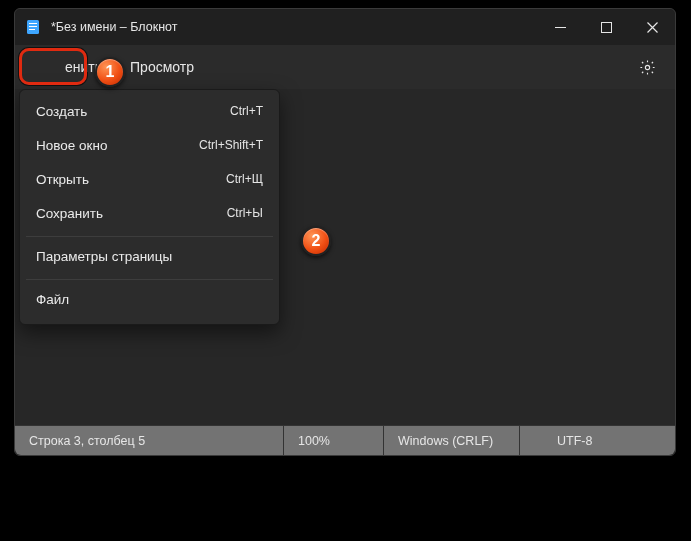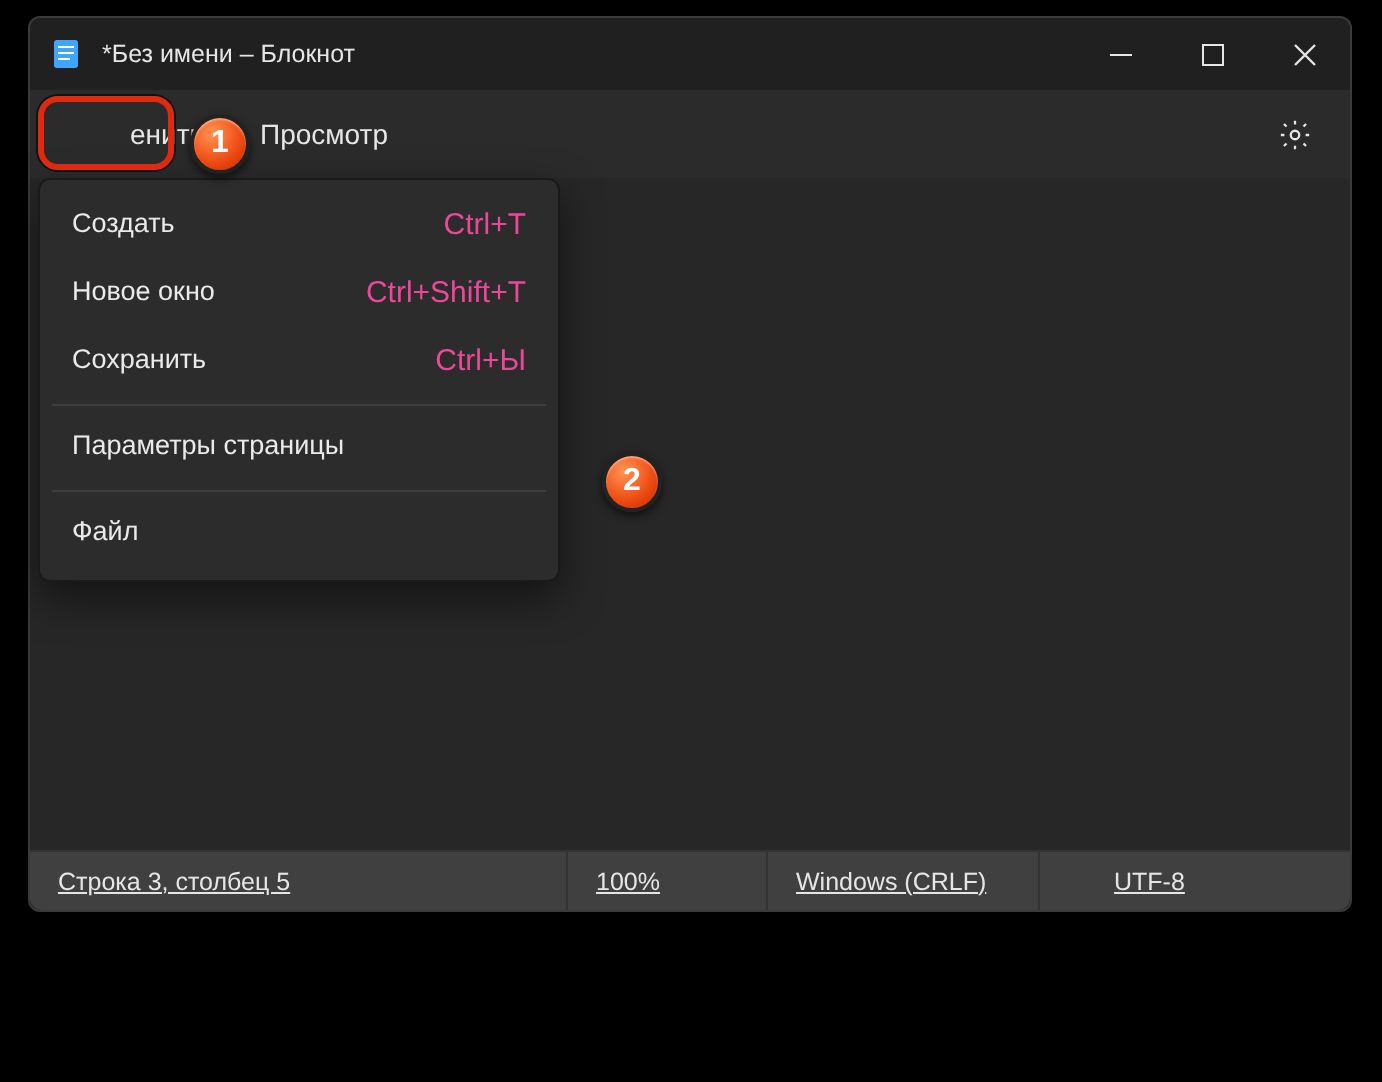--- a/index.html
+++ b/index.html
@@ -43,41 +43,41 @@
   .dropdown {
     position: absolute; left: 4px; top: 80px; width: 261px;
     background: #2c2c2c; border: 1px solid #1a1a1a; border-radius: 6px;
     padding: 6px 0; z-index: 10; box-shadow: 0 8px 20px rgba(0,0,0,0.5);
   }
   .dd-item {
     display: flex; align-items: flex-start; justify-content: space-between;
     color: #eaeaea; font-size: 13.5px; padding: 8px 16px; min-height: 34px;
     position: relative;
   }
-  .dd-shortcut { color: #ec4899; font-size: 15px; }
+  .dd-shortcut { color: #e5e5e5; font-size: 12px; }
   .dd-sep { height: 1px; background: #3d3d3d; margin: 4px 6px; }
   .saveas-highlight {
     position: absolute; left: 8px; right: 8px; top: 0; bottom: 0;
     border: 3px solid #e02a10; border-radius: 10px; pointer-events: none;
     box-shadow: 0 0 0 1px rgba(0,0,0,0.6);
   }
   .callout {
     position: absolute; width: 30px; height: 30px; border-radius: 50%;
     background: radial-gradient(circle at 35% 30%, #ff9455, #f04f14 55%, #c12800);
     border: 2px solid #222; color: #fff; font-weight: 700; font-size: 16px;
     display: flex; align-items: center; justify-content: center;
     box-shadow: 0 2px 4px rgba(0,0,0,0.6), inset 0 1px 1px rgba(255,255,255,0.4);
     z-index: 30; pointer-events: none;
   }
   .callout-1 { left: 80px; top: 48px; }
   .callout-2 { left: 286px; top: 217px; }
   .statusbar {
-    height: 30px; background: #404040; border-top: 1px solid #333;
+    height: 30px; background: #737373; border-top: 1px solid #333;
     display: flex; align-items: center; color: #e6e6e6; font-size: 12.5px;
-    border-bottom-left-radius: 6px; border-bottom-right-radius: 6px; text-decoration: underline;
+    border-bottom-left-radius: 6px; border-bottom-right-radius: 6px;
   }
   .sb-cell { padding: 0 14px; height: 100%; display: flex; align-items: center; border-left: 1px solid #333; }
   .sb-cell.first { border-left: none; flex: 0 0 268px; }
   .sb-cell.zoom { flex: 0 0 100px; }
   .sb-cell.eol { flex: 0 0 136px; }
   .sb-cell.enc { flex: 1; padding-left: 37px; }
 </style>
 </head>
 <body>
 
@@ -137,20 +137,24 @@
   <div class="dropdown">
     <div class="dd-item">
       <span>Создать</span>
       <span class="dd-shortcut">Ctrl+T</span>
     </div>
     <div class="dd-item">
       <span>Новое окно</span>
       <span class="dd-shortcut">Ctrl+Shift+T</span>
     </div>
     <div class="dd-item">
+      <span>Открыть</span>
+      <span class="dd-shortcut">Ctrl+Щ</span>
+    </div>
+    <div class="dd-item">
       <span>Сохранить</span>
       <span class="dd-shortcut">Ctrl+Ы</span>
     </div>
     <div class="dd-sep"></div>
     <div class="dd-item">
       <span>Параметры страницы</span>
       <span class="dd-shortcut"></span>
     </div>
     <div class="dd-sep"></div>
     <div class="dd-item">

